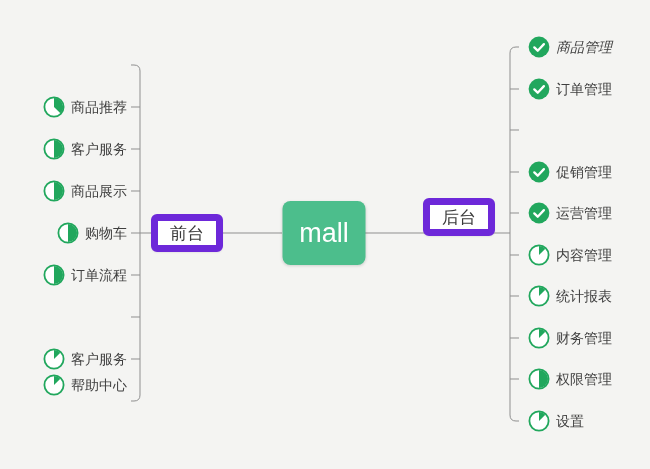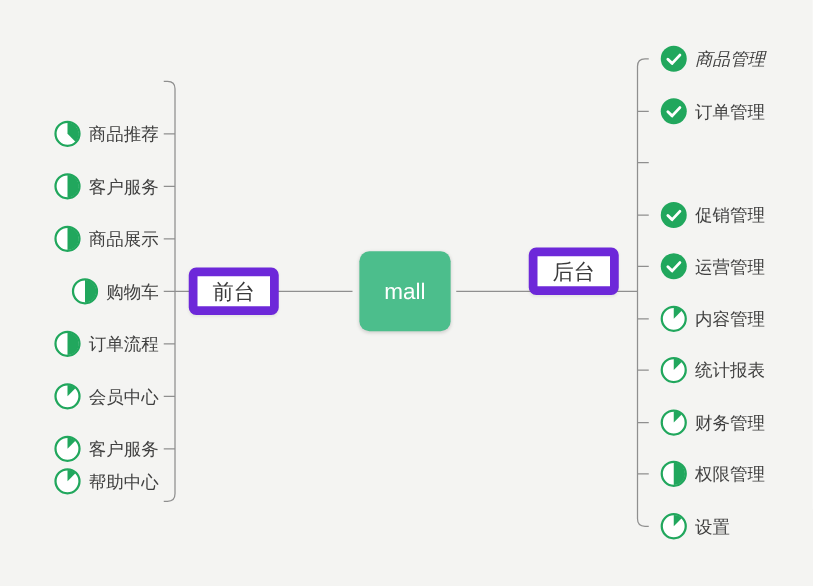--- a/index.html
+++ b/index.html
@@ -12,24 +12,24 @@
   }
   #connectors{position:absolute;left:0;top:0;}
   .node{
     position:absolute;
     display:flex;align-items:center;justify-content:center;
     box-sizing:border-box;
     transform:translate(-50%,-50%);
     cursor:default;
   }
   .node.root{
-    width:73px;height:64px;
+    width:83px;height:64px;
     border-radius:8px;
     color:#fff;
-    font-size:18px;
+    font-size:27px;
     box-shadow:0 1px 3px rgba(0,0,0,0.15);
   }
   .node.branch{
     min-width:52px;height:38px;
     padding:0 12px;
     background:#ffffff;
     border:7px solid #6d28d9;
     border-radius:6px;
     font-size:17px;
     color:#3a3a3a;
@@ -98,29 +98,20 @@
     </div>
     <div class="topic-row" style="top: 262px; right: 523px;">
       <span class="icon">
         <svg width="22" height="22" viewBox="0 0 22 22">
           <circle cx="11" cy="11" r="9.6" fill="#fff" stroke="#21a75d" stroke-width="1.8"></circle>
           <path d="M11 11 L11 2 A9 9 0 0 1 11.00 20.00 Z" fill="#21a75d"></path>
         </svg>
       </span>
       <span class="label">订单流程</span>
     </div>
-    <div class="topic-row" style="top: 304px; right: 523px;">
-      <span class="icon">
-        <svg width="22" height="22" viewBox="0 0 22 22">
-          <circle cx="11" cy="11" r="9.6" fill="#fff" stroke="#21a75d" stroke-width="1.8"></circle>
-          <path d="M11 11 L11 2 A9 9 0 0 1 17.36 4.64 Z" fill="#21a75d"></path>
-        </svg>
-      </span>
-      <span class="label">会员中心</span>
-    </div>
     <div class="topic-row" style="top: 346px; right: 523px;">
       <span class="icon">
         <svg width="22" height="22" viewBox="0 0 22 22">
           <circle cx="11" cy="11" r="9.6" fill="#fff" stroke="#21a75d" stroke-width="1.8"></circle>
           <path d="M11 11 L11 2 A9 9 0 0 1 17.36 4.64 Z" fill="#21a75d"></path>
         </svg>
       </span>
       <span class="label">客户服务</span>
     </div>
     <div class="topic-row" style="top: 372px; right: 523px;">

